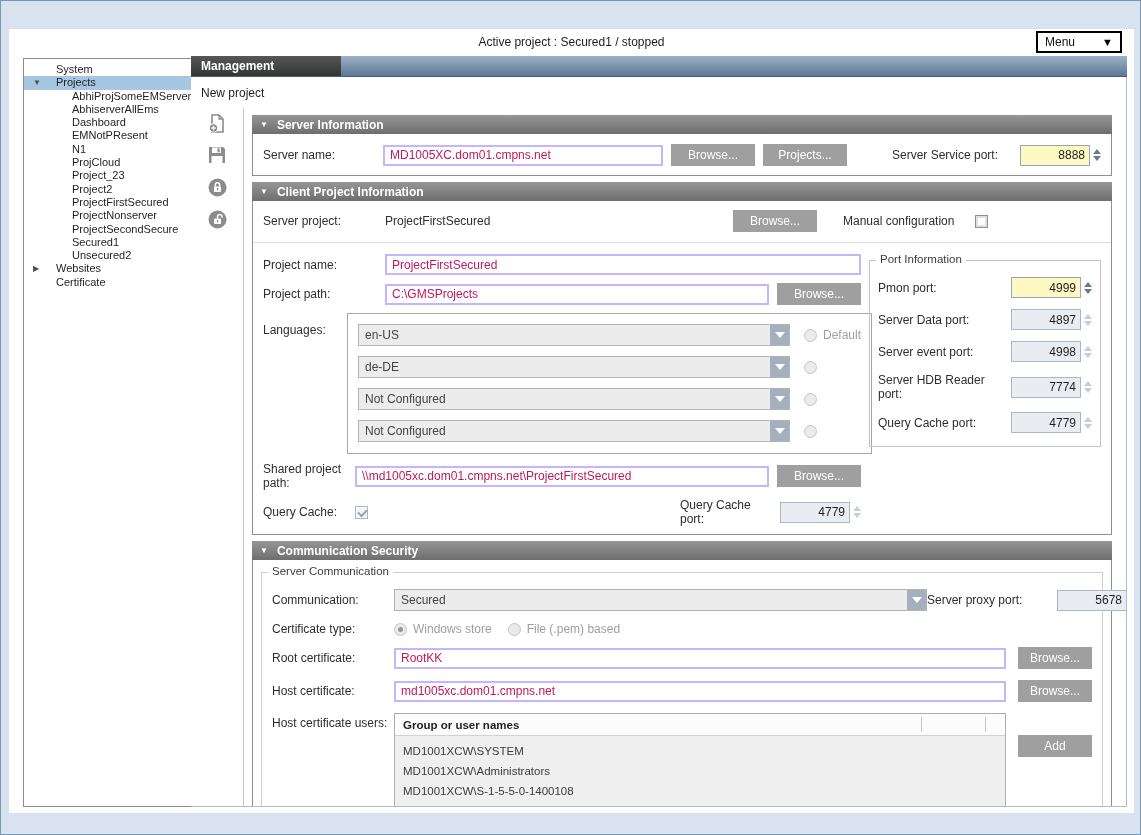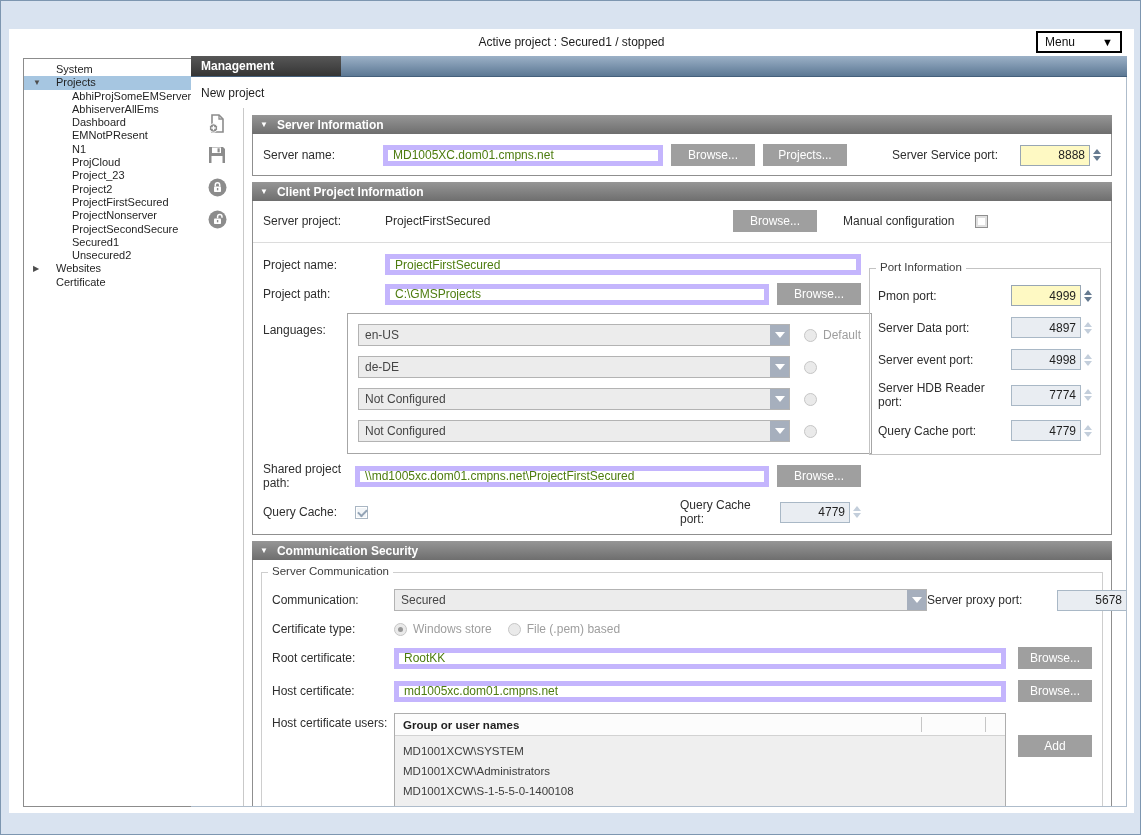--- a/index.html
+++ b/index.html
@@ -51,21 +51,21 @@
   
   .sec-header{height:19px;background:linear-gradient(#969696,#6e6e6e);color:#fff;display:flex;align-items:center;padding-left:8px;font-weight:600;cursor:pointer}
   .sec-header .sh-arrow{font-size:8px;margin-right:9px}
   .sec-body{border:1px solid #8f8f8f;border-top:none;background:#fff}
   .sec-gap{height:6px}
 
   .label{color:#2e2e2e}
   .form-row{display:flex;align-items:center}
 
   
-  input.text{height:21px;border:5px solid #c4b5fd;font-family:inherit;font-size:12px;color:#4d7c0f;padding:0 5px;background:#fff}
+  input.text{height:21px;border:2px solid #c4b5fd;font-family:inherit;font-size:12px;color:#be185d;padding:0 5px;background:#fff}
   .btn{height:22px;min-width:84px;border:none;background:#9f9f9f;color:#fff;font-family:inherit;font-size:12px;cursor:pointer}
   .btn.sm{min-width:74px}
 
   .spinner{display:flex;align-items:center}
   .spin-box{width:70px;height:21px;border:1px solid #98a6b4;background:#fef9c3}
   .spin-input{width:100%;height:100%;border:none;background:transparent;text-align:right;padding-right:4px;font-family:inherit;font-size:12px;color:#1f1f1f}
   .spin-arrows{margin-left:3px;display:flex;flex-direction:column;align-items:center;cursor:pointer}
   .spin-arrows i{display:block;width:0;height:0;border-left:4px solid transparent;border-right:4px solid transparent}
   .spin-arrows .up{border-bottom:5px solid #667b90;margin-bottom:2px}
   .spin-arrows .dn{border-top:5px solid #667b90}
@@ -116,21 +116,21 @@
   .lang-box{flex:1;border:1px solid #a6a6a6;margin-left:-38px;padding:10px 10px 1px;margin-right:0}
   .lang-box-wrap{flex:1;display:flex}
   .lang-row{display:flex;align-items:center;margin-bottom:10px}
   .lang-row .dropdown{flex:0 0 432px}
   .lang-row .radio{margin-left:14px}
   .pi-row{display:flex;align-items:center;margin-bottom:11px}
   .pi-row .plabel{flex:1;color:#2e2e2e}
   .row-shared .label{width:92px}
   .row-qc .label{width:92px}
   .qc-group{margin-left:auto;display:flex;align-items:center;gap:8px}
-  .port-info{padding:16px 8px 2px;margin-top:14px}
+  .port-info{padding:16px 8px 2px;margin-top:6px}
 
   
   .sec3-pad{padding:12px 8px 12px}
   .scomm{padding:16px 10px 10px 10px;border-color:#cecece}
   .c-row{display:flex;align-items:center;margin-bottom:11px}
   .c-row .label{width:122px;flex:none}
   .comm-dd{flex:0 0 533px}
   .proxy-group{margin-left:auto;display:flex;align-items:center;gap:8px}
   .radio-opt{display:flex;align-items:center}
   .radio-opt + .radio-opt{margin-left:16px}

